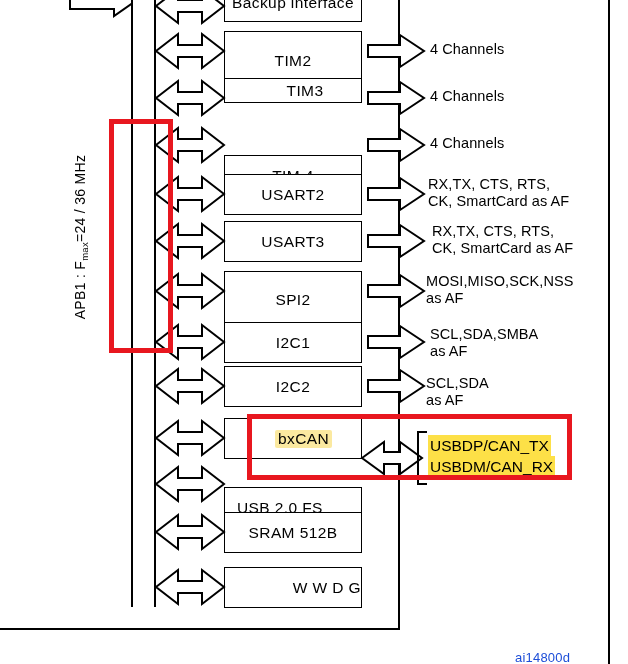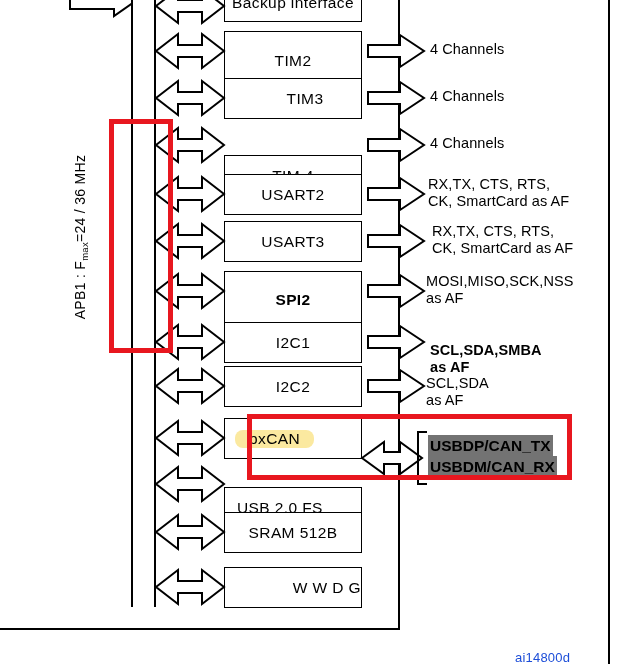--- a/index.html
+++ b/index.html
@@ -87,35 +87,35 @@
   .redbox {
     position: absolute;
     box-sizing: border-box;
     border: 5px solid #e8171f;
     background: transparent;
   }
 
   
   .hl {
     background: #fbe9a0;
-    padding: 0 14px;
-    border-radius: 8px;
+    padding: 0 3px;
+    border-radius: 2px;
+    margin-left: 40px;
   }
   .hl-block {
     position: absolute;
     background: transparent;
     font-size: 15.5px;
     line-height: 21px;
     white-space: nowrap;
   }
   .hl-block span {
-    background: #737373;
+    background: #fde047;
     padding: 0 2px;
     display: inline-block;
-    font-weight: bold;
   }
 
   
   .figid {
     position: absolute;
     font-size: 13px;
     color: #1d4ed8;
     letter-spacing: 0.2px;
     white-space: nowrap;
     overflow: hidden;
@@ -142,33 +142,33 @@
     <span>APB1 : F</span><sub>max</sub><span>=24 / 36 MHz</span>
   </div>
 
   <div id="periph-host">
       <div class="periph" style="left: 224px; top: -16px; width: 138px; height: 38px;">
         <span>Backup interface</span>
       </div>
       <div class="periph" style="left: 224px; top: 31px; width: 138px; height: 59px;">
         <span>TIM2</span>
       </div>
-      <div class="periph" style="left: 224px; top: 78px; width: 138px; height: 41px; padding-left: 24px;">
+      <div class="periph" style="left: 224px; top: 78px; width: 138px; height: 25px; padding-left: 24px;">
         <span>TIM3</span>
       </div>
       <div class="periph" style="left: 224px; top: 125px; width: 138px; height: 41px; margin-top: 30px;">
         <span>TIM 4</span>
       </div>
       <div class="periph" style="left: 224px; top: 174px; width: 138px; height: 41px;">
         <span>USART2</span>
       </div>
       <div class="periph" style="left: 224px; top: 221px; width: 138px; height: 41px;">
         <span>USART3</span>
       </div>
-      <div class="periph" style="left: 224px; top: 271px; width: 138px; height: 57px; font-weight: bold;">
+      <div class="periph" style="left: 224px; top: 271px; width: 138px; height: 57px;">
         <span>SPI2</span>
       </div>
       <div class="periph" style="left: 224px; top: 322px; width: 138px; height: 41px;">
         <span>I2C1</span>
       </div>
       <div class="periph" style="left: 224px; top: 366px; width: 138px; height: 41px;">
         <span>I2C2</span>
       </div>
       <div class="periph left-al" style="left: 224px; top: 418px; width: 138px; height: 41px;">
         <span class="hl">bxCAN</span>
@@ -225,21 +225,21 @@
         <div>CK, SmartCard as AF</div>
       </div>
       <div class="siglabel" style="left: 432px; top: 223px;">
         <div>RX,TX, CTS, RTS,</div>
         <div>CK, SmartCard as AF</div>
       </div>
       <div class="siglabel" style="left: 426px; top: 273px;">
         <div>MOSI,MISO,SCK,NSS</div>
         <div>as AF</div>
       </div>
-      <div class="siglabel" style="left: 430px; top: 342px; font-weight: bold;">
+      <div class="siglabel" style="left: 430px; top: 326px;">
         <div>SCL,SDA,SMBA</div>
         <div>as AF</div>
       </div>
       <div class="siglabel" style="left: 426px; top: 375px;">
         <div>SCL,SDA</div>
         <div>as AF</div>
       </div>
     </div>
 
   <div class="hl-block" id="canusb-host" style="left: 428px; top: 435px;">

